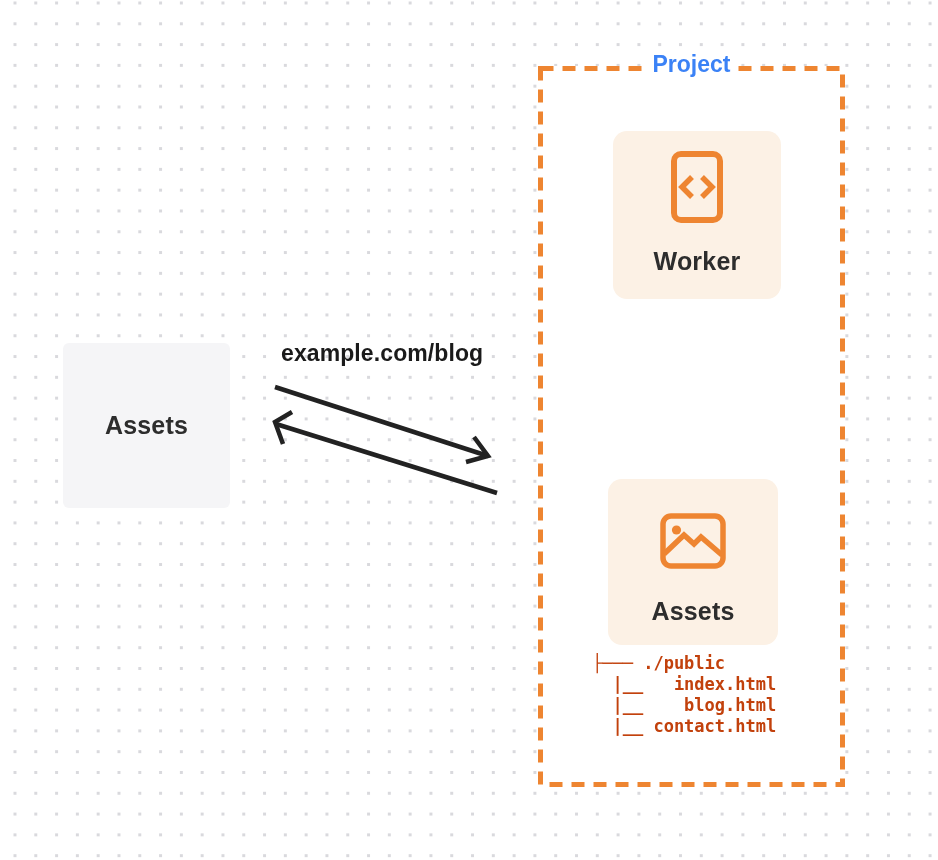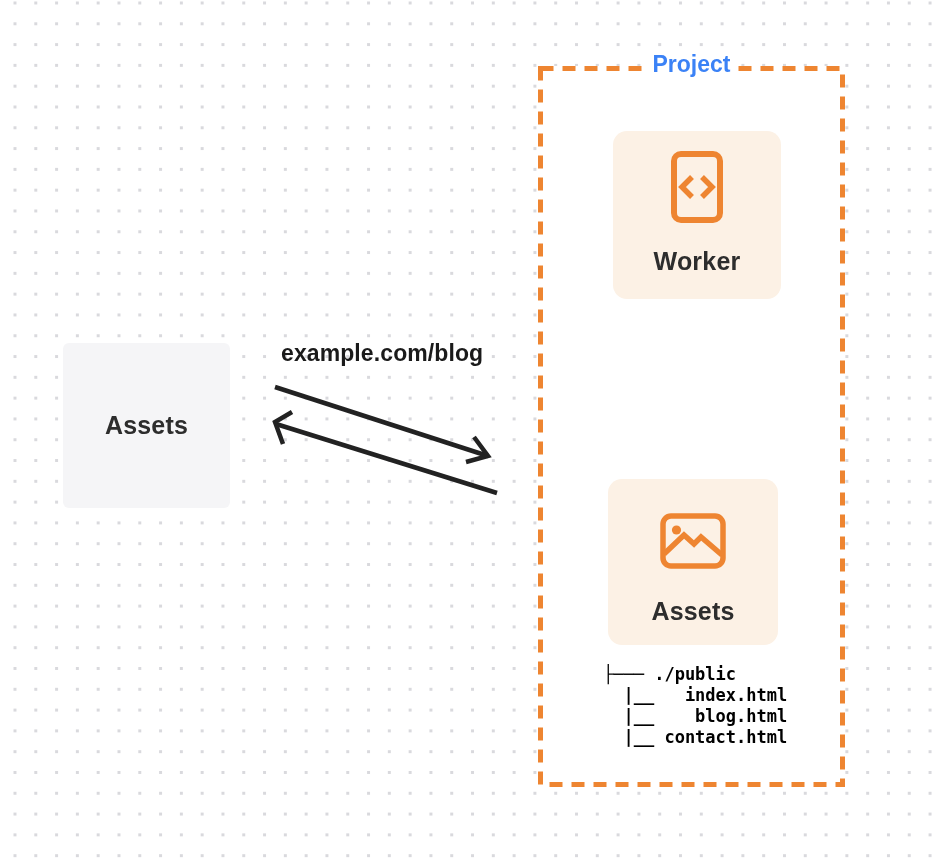--- a/index.html
+++ b/index.html
@@ -118,26 +118,26 @@
     letter-spacing: 0.2px;
   }
   .worker-card .card-label { margin-top: 24px; }
   .assets-card .card-label { margin-top: 28px; }
 
   
   .file-tree {
     position: absolute;
     left: 50px;
     top: 583px;
-    margin: 15px;
+    margin: 4px;
     font-family: "DejaVu Sans Mono", monospace;
     font-size: 17px;
     font-weight: 700;
     line-height: 21px;
-    color: #000000;
+    color: #c2410c;
     white-space: pre;
   }
 </style>
 </head>
 <body>
 
 <div class="canvas">
 
   <div class="client-box">
     <span class="node-label">Assets</span>

